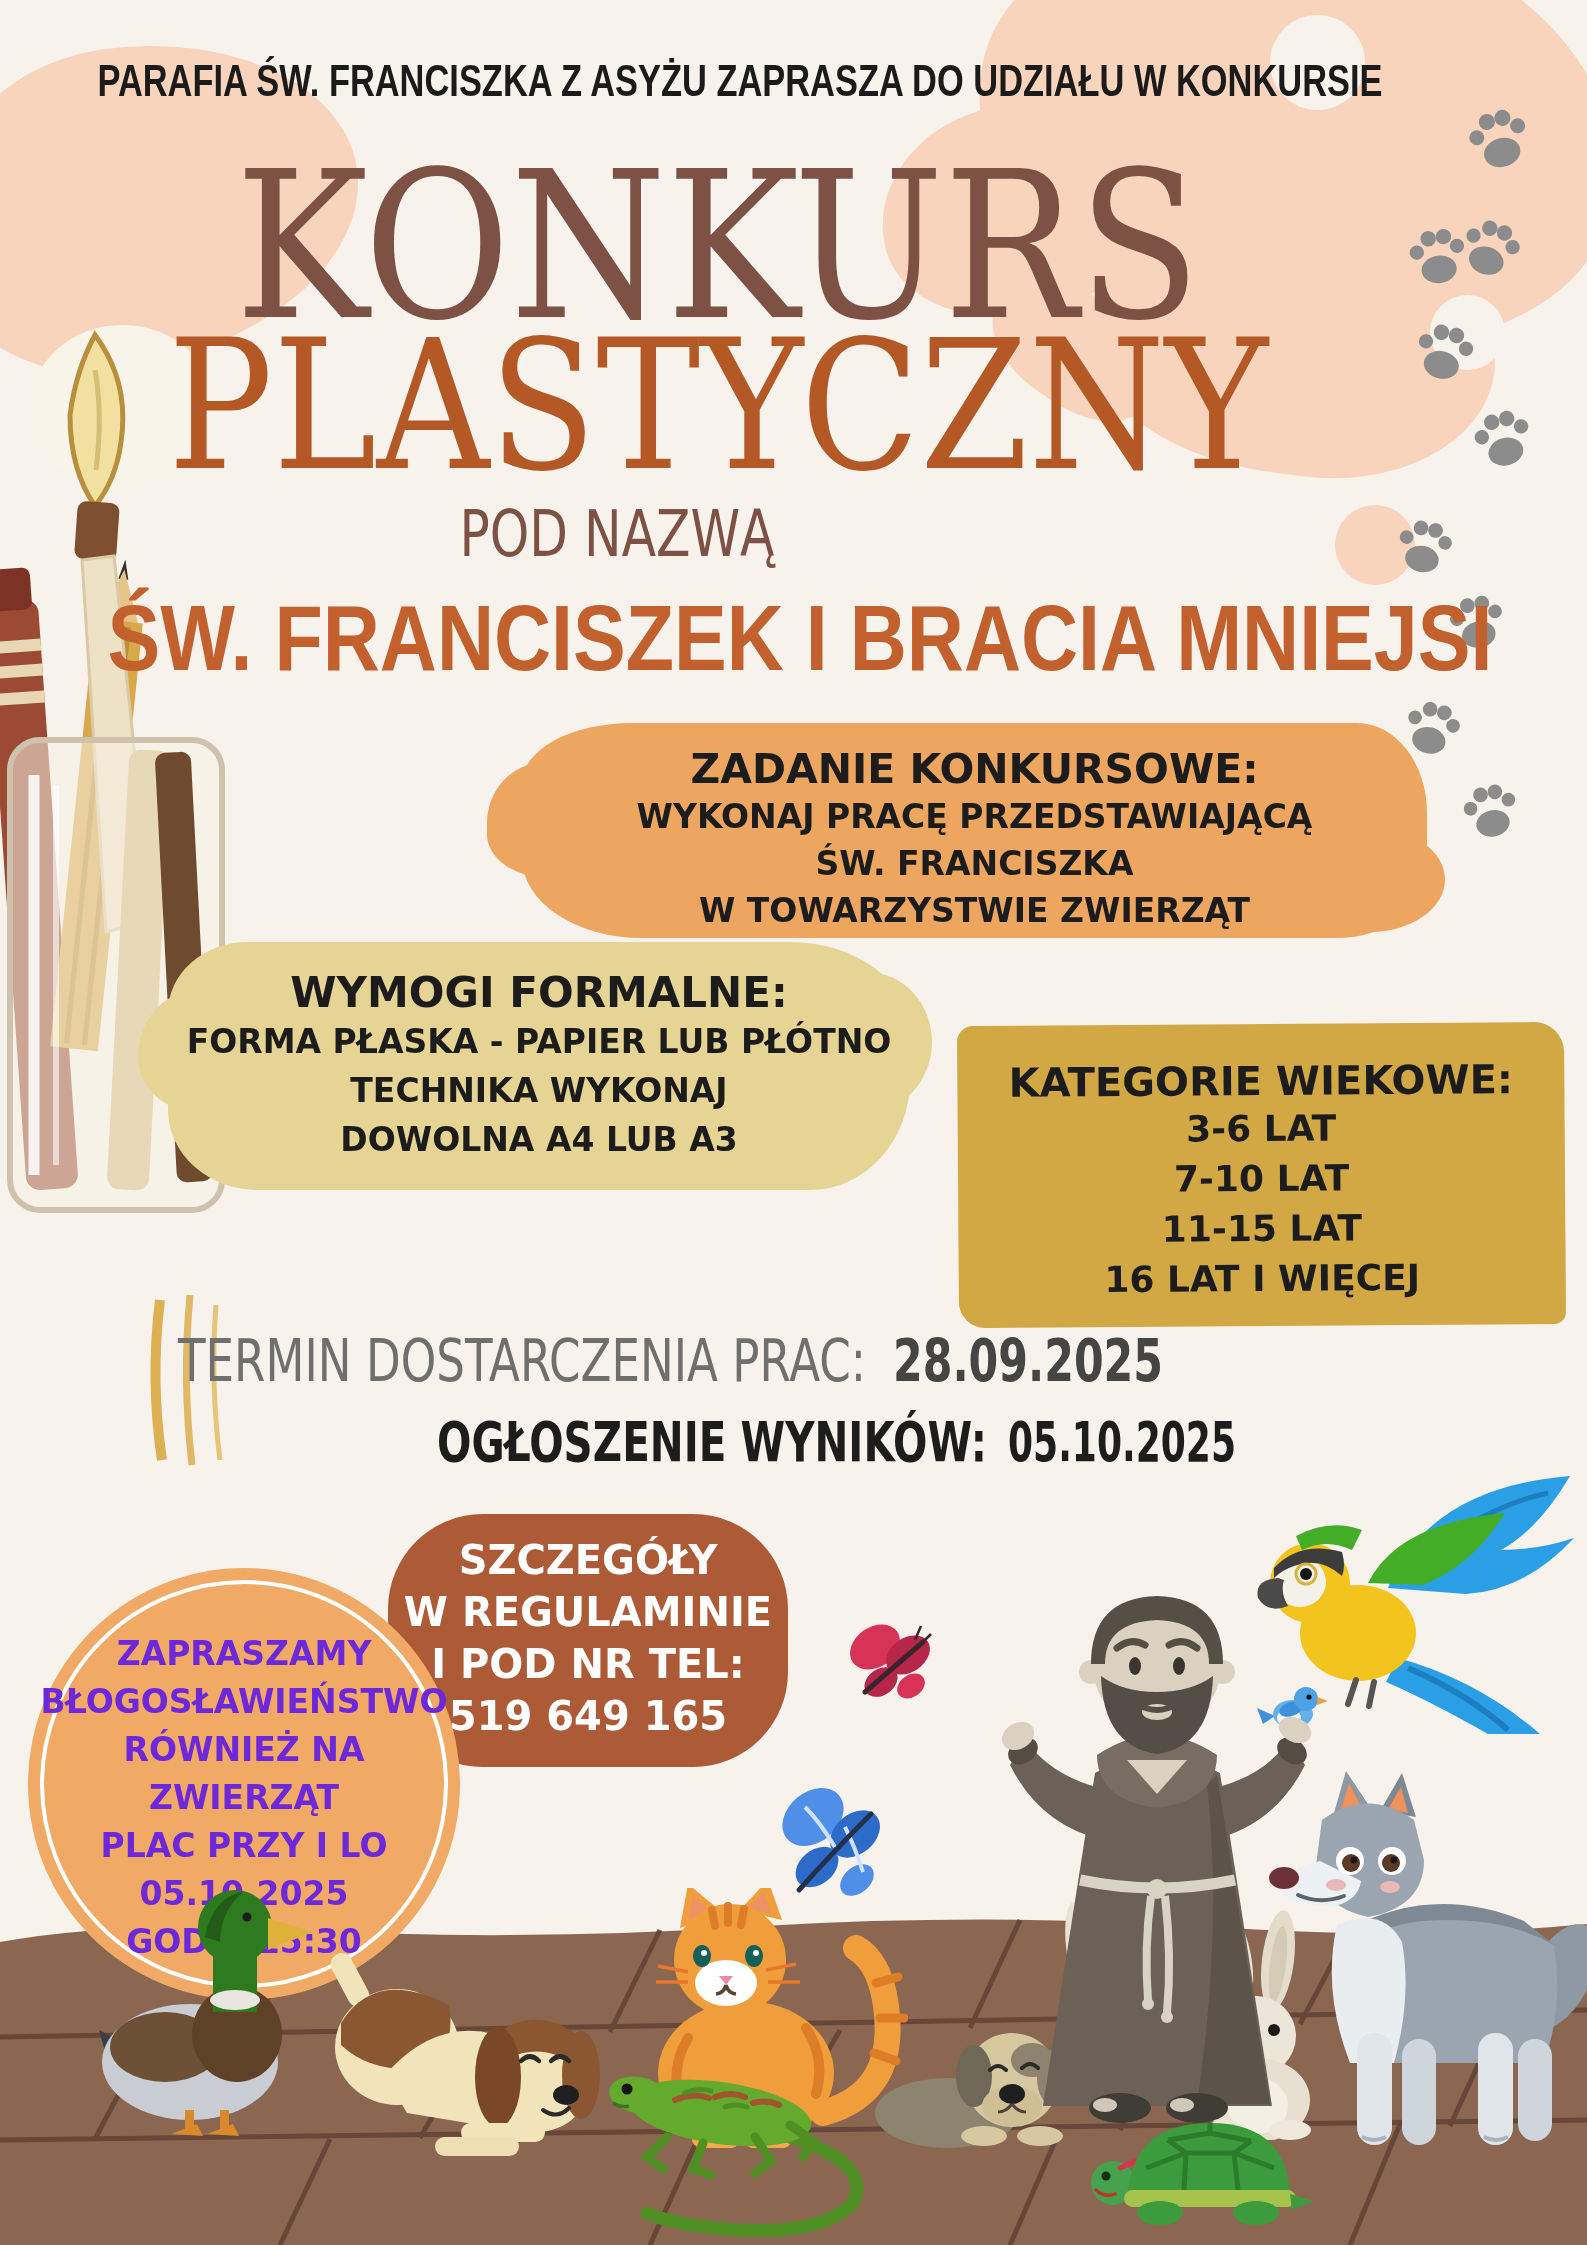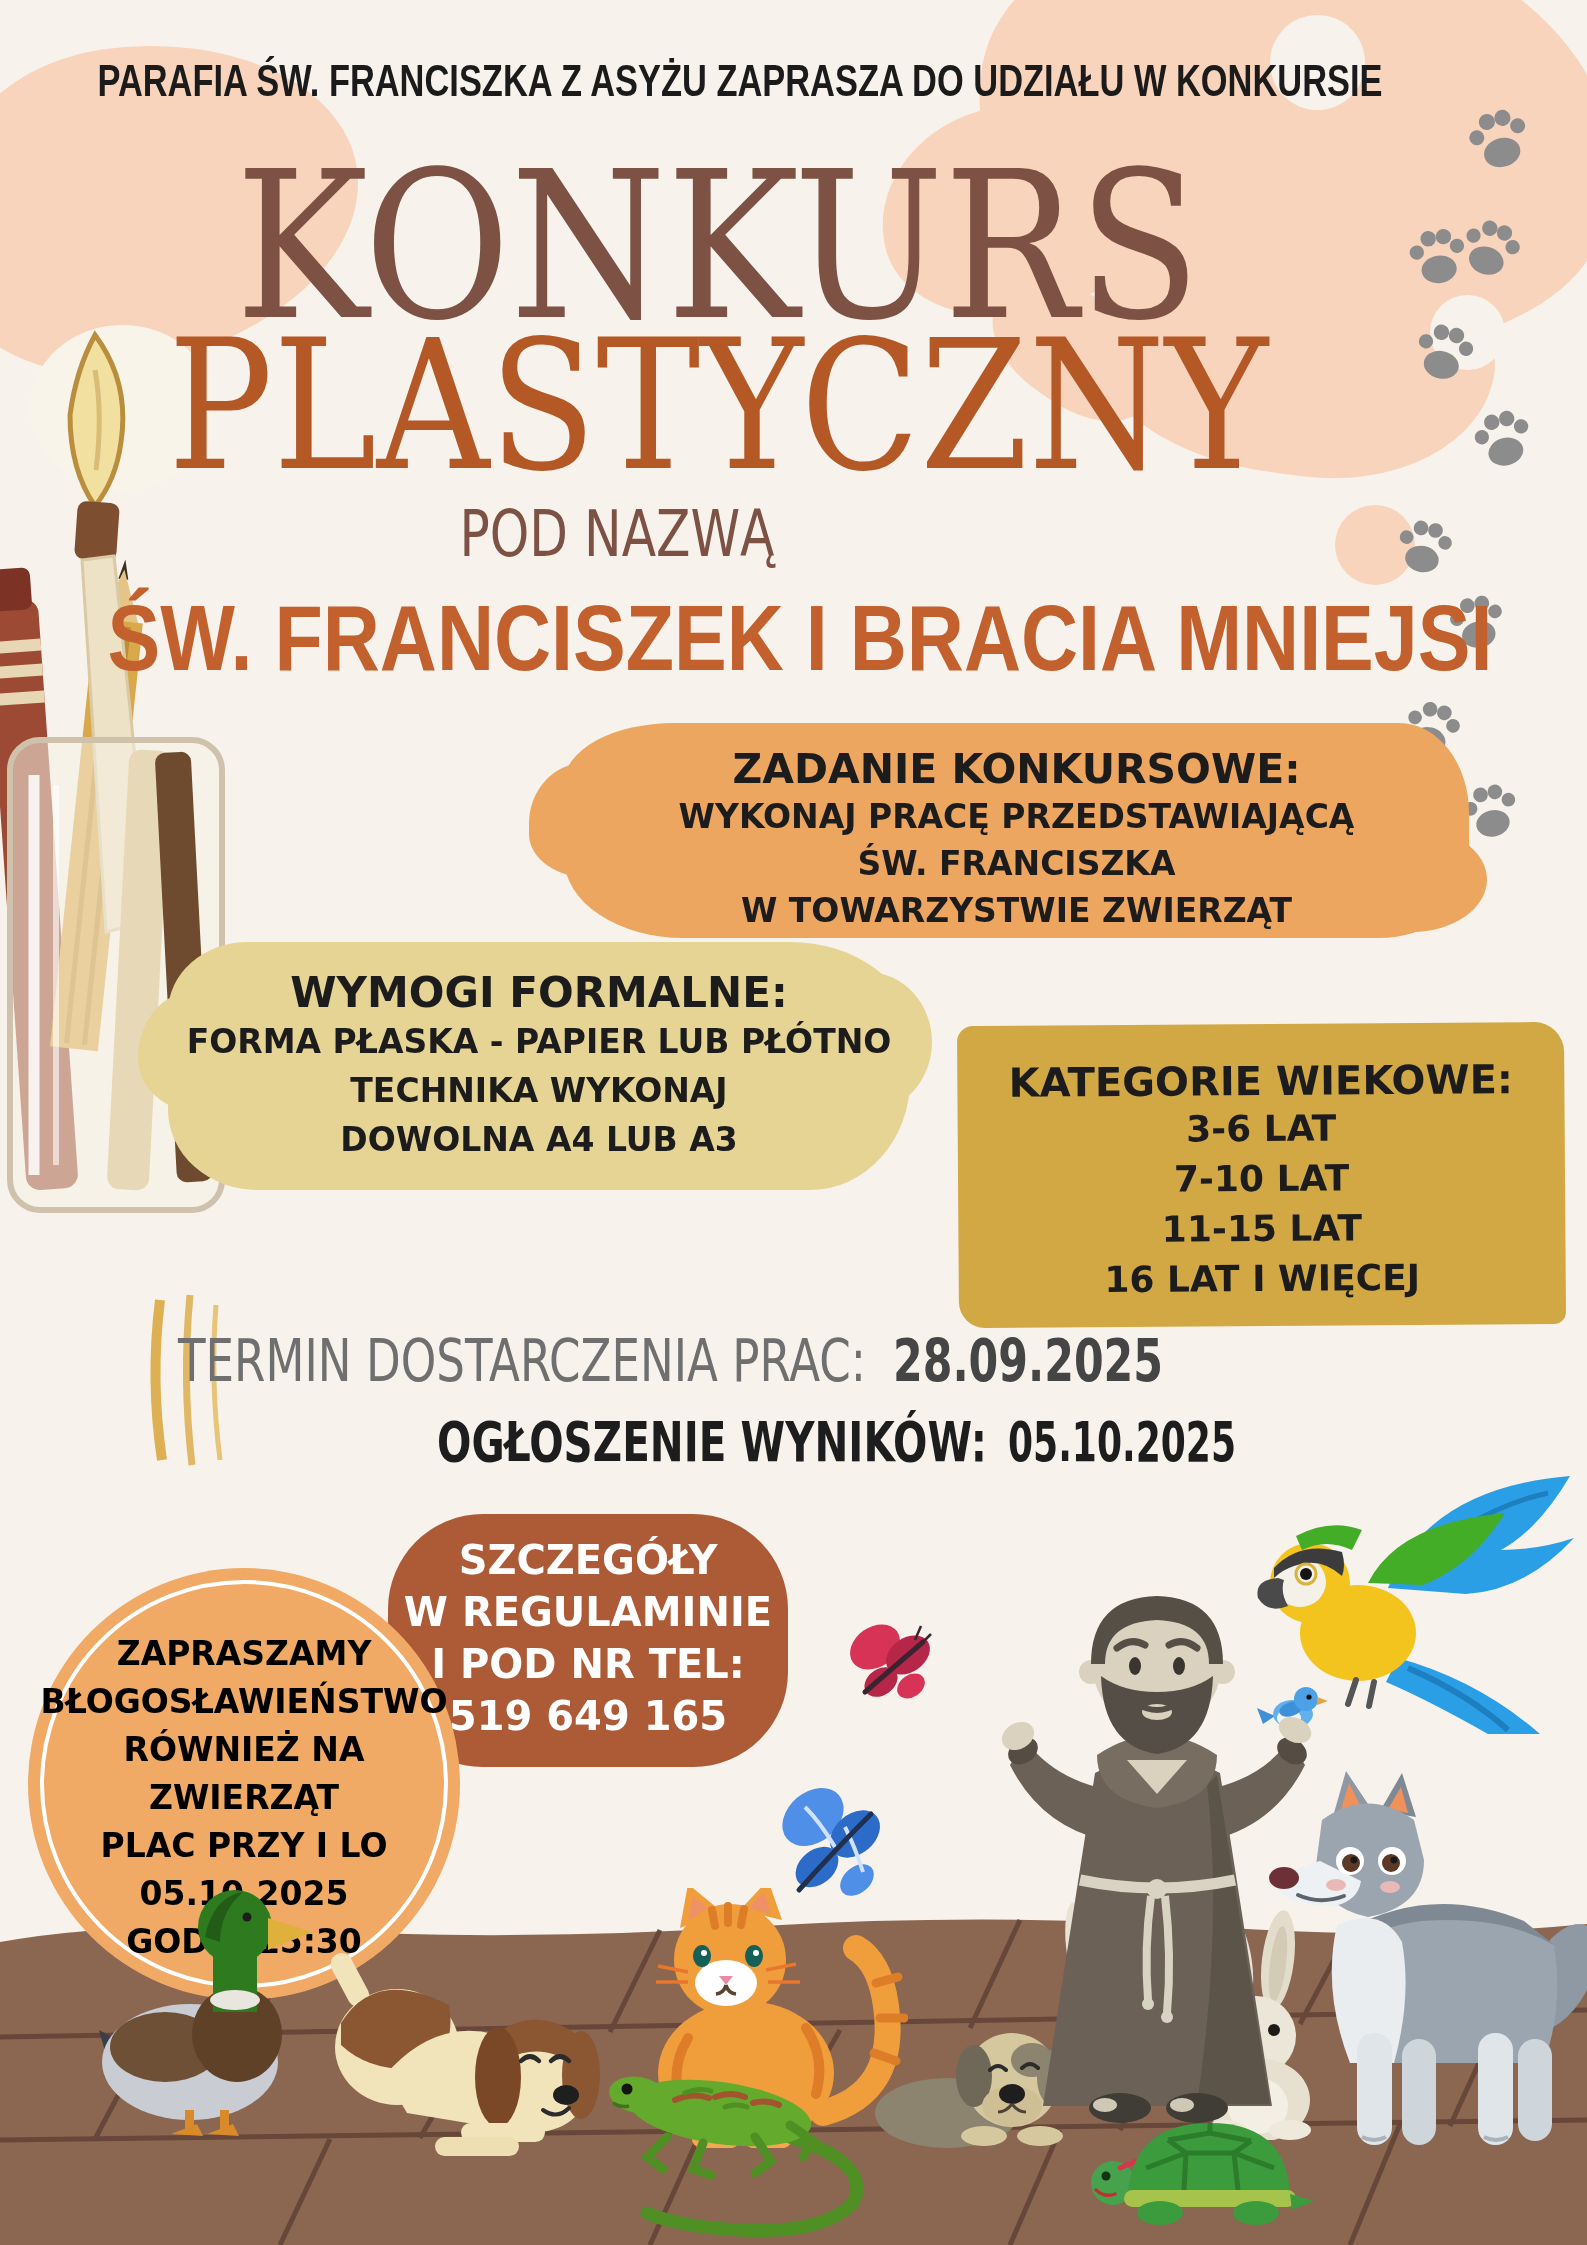--- a/index.html
+++ b/index.html
@@ -24,21 +24,21 @@
   .banner{font-family:"Liberation Sans",sans-serif;font-weight:700;font-size:45px;fill:#1b1b1b;}
   .title1{font-family:"DejaVu Serif",serif;font-size:205px;fill:#7d5244;}
   .title2{font-family:"DejaVu Serif",serif;font-size:180px;fill:#b45826;}
   .subtitle{font-family:"DejaVu Sans",sans-serif;font-size:64px;fill:#7d5244;}
   .compname{font-family:"Liberation Sans",sans-serif;font-weight:700;font-size:92px;fill:#c2602e;}
   .deadline-label{font-family:"DejaVu Sans",sans-serif;font-size:58px;fill:#6f6f6f;}
   .deadline-date{font-family:"DejaVu Sans",sans-serif;font-weight:700;font-size:58px;fill:#454545;}
   .results{font-family:"DejaVu Sans",sans-serif;font-weight:700;font-size:56px;fill:#1d1d1d;}
   
   .infobox{color:#1c1c1c;text-align:center;}
-  .task-box{left:564px;top:723px;width:905px;height:215px;background:#eca65f;
+  .task-box{left:522px;top:723px;width:905px;height:215px;background:#eca65f;
     border-radius:110px 70px 90px 120px/60px 90px 70px 80px;}
   .task-box::before{content:"";position:absolute;left:-35px;top:40px;width:130px;height:115px;background:#eca65f;border-radius:45% 55% 50% 50%/55% 45% 60% 40%;}
   .task-box::after{content:"";position:absolute;right:-18px;bottom:6px;width:150px;height:105px;background:#eca65f;border-radius:50%;}
   .box-title{position:relative;font-weight:700;z-index:2;}
   .box-line{position:relative;font-weight:700;z-index:2;}
   .task-box .box-title{font-size:41px;padding-top:22px;}
   .task-box .box-line{font-size:33px;line-height:47px;}
   .req-box{left:168px;top:942px;width:742px;height:248px;background:#e6d494;
     border-radius:80px 120px 100px 90px/70px 90px 110px 80px;}
   .req-box::before{content:"";position:absolute;left:-30px;top:50px;width:120px;height:120px;background:#e6d494;border-radius:50% 50% 45% 55%/60% 40% 50% 50%;}
@@ -46,21 +46,21 @@
   .req-box .box-title{font-size:42px;padding-top:26px;}
   .req-box .box-line{font-size:33px;line-height:49px;}
   .cat-box{left:958px;top:1024px;width:607px;height:302px;background:#d2a845;
     border-radius:16px 30px 12px 26px;transform:rotate(-.4deg);}
   .cat-box .box-title{font-size:40px;padding-top:34px;}
   .cat-box .box-line{font-size:36px;line-height:50px;}
   .details-box{left:388px;top:1514px;width:400px;height:233px;background:#ad5a36;border-radius:95px;
     color:#fff;text-align:center;padding-top:20px;box-sizing:content-box;}
   .details-box .box-line{font-size:40px;line-height:52px;}
   .blessing-circle{left:28px;top:1568px;width:432px;height:432px;background:#f0aa65;border-radius:50%;
-    text-align:center;color:#000000;}
+    text-align:center;color:#6d28d9;}
   .blessing-circle::before{content:"";position:absolute;inset:12px;border:4px solid #fff;border-radius:50%;}
   .blessing-inner{padding-top:62px;position:relative;z-index:2;}
   .blessing-circle .box-line{font-size:33px;line-height:48px;font-weight:700;}
   
   .z2{z-index:2}.z3{z-index:3}.z5{z-index:5}.z6{z-index:6}.z7{z-index:7}.z8{z-index:8}.z9{z-index:9}.z10{z-index:10}
 </style>
 </head>
 <body>
 
 <div id="poster">

